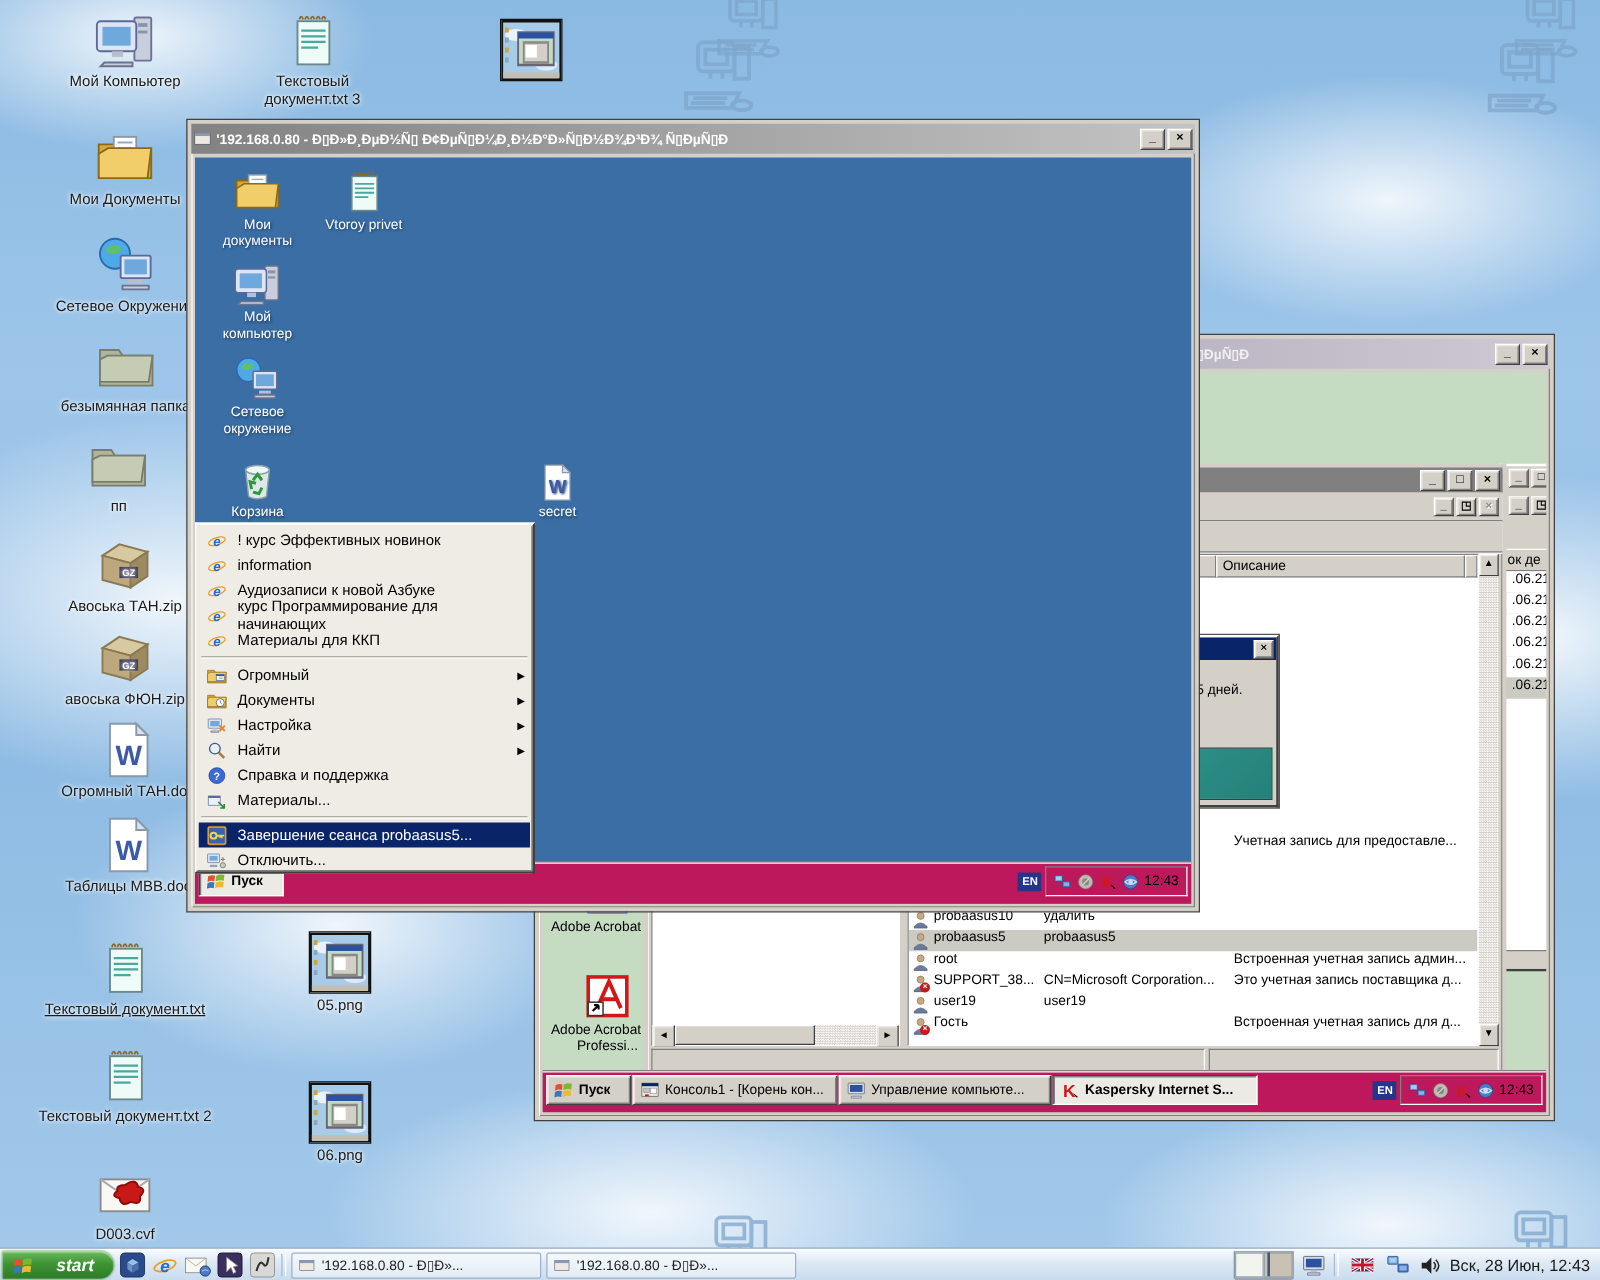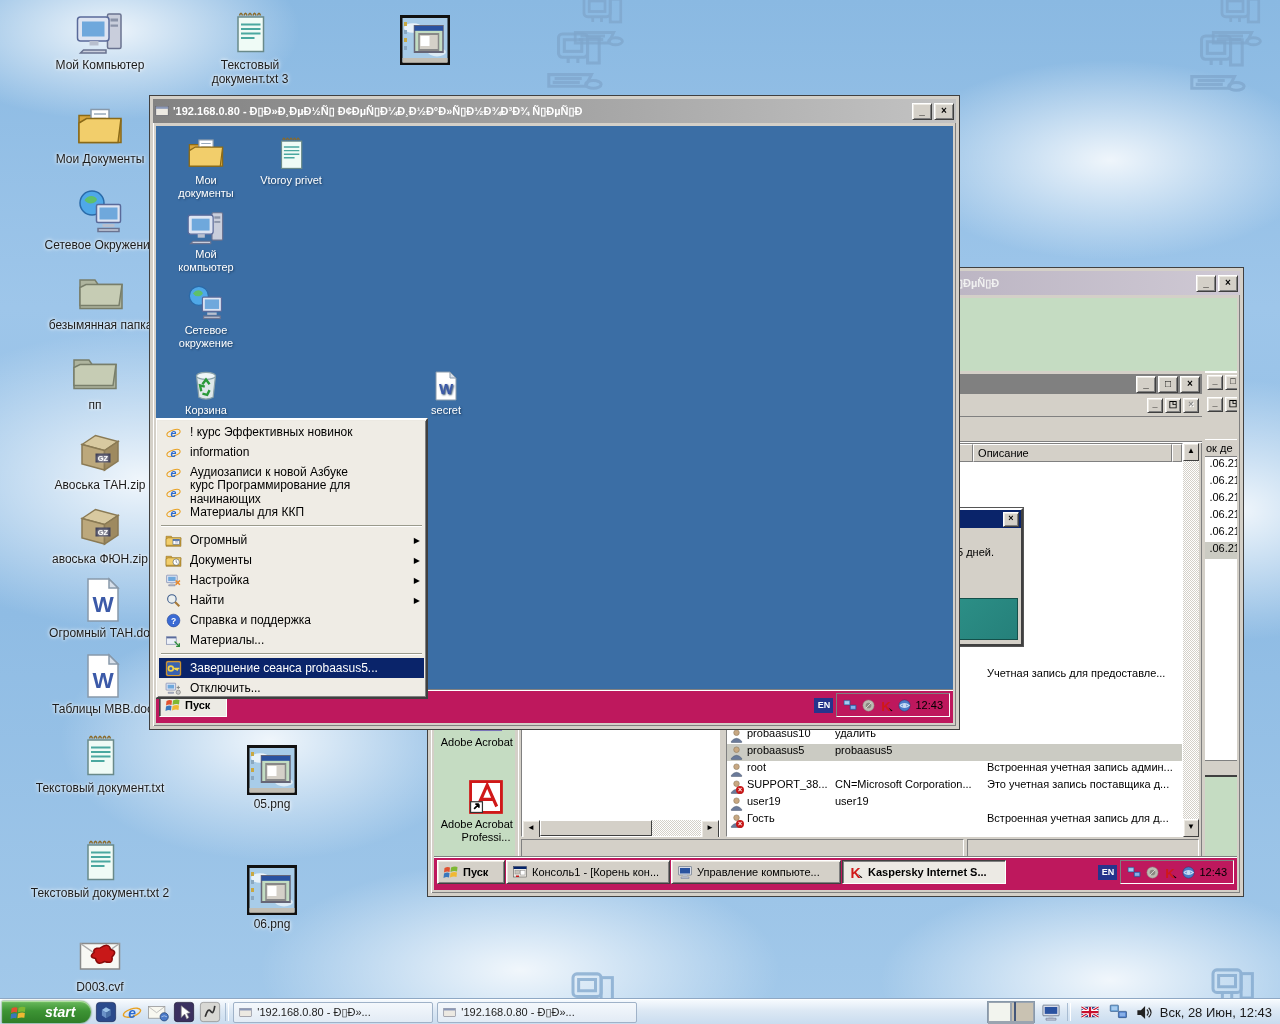--- a/index.html
+++ b/index.html
@@ -389,21 +389,21 @@
       </svg><span>Авоська ТАН.zip</span></div>
   <div class="hcell" style="left:25px;top:502px;width:150px;"><svg viewBox="0 0 32 32">
         <use href="#sp-zip"></use>
       </svg><span>авоська ФЮН.zip</span></div>
   <div class="hcell" style="left:20px;top:576px;width:165px;"><svg viewBox="0 0 32 32">
         <use href="#sp-wdoc"></use>
       </svg><span>Огромный ТАН.doc</span></div>
   <div class="hcell" style="left:20px;top:652px;width:165px;"><svg viewBox="0 0 32 32">
         <use href="#sp-wdoc"></use>
       </svg><span>Таблицы МВВ.doc</span></div>
-  <div class="hcell" style="left:25px;top:731px;width:150px;"><svg viewBox="0 0 32 32">
+  <div class="hcell" style="left:25px;top:750px;width:150px;text-decoration:underline;"><svg viewBox="0 0 32 32">
         <use href="#sp-note"></use>
       </svg><span>Текстовый документ.txt</span></div>
   <div class="hcell" style="left:25px;top:836px;width:150px;"><svg viewBox="0 0 32 32">
         <use href="#sp-note"></use>
       </svg><span>Текстовый документ.txt 2</span></div>
   <div class="hcell" style="left:30px;top:930px;width:140px;"><svg viewBox="0 0 32 32">
         <use href="#sp-env"></use>
       </svg><span>D003.cvf</span></div>
   <div class="hcell" style="left:190px;top:8px;width:120px;"><svg viewBox="0 0 32 32">
         <use href="#sp-note"></use>

